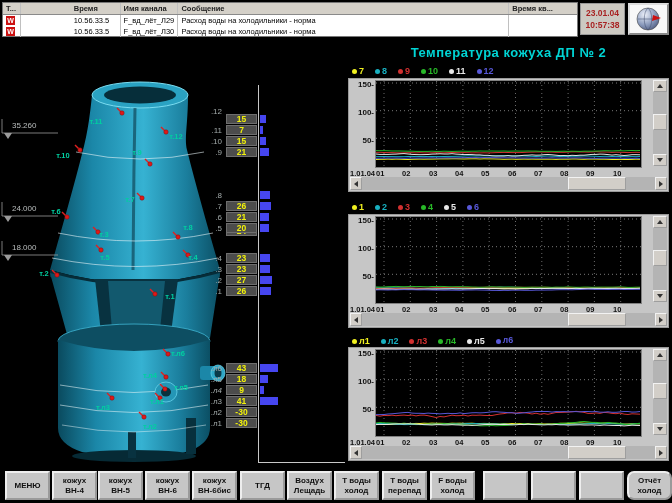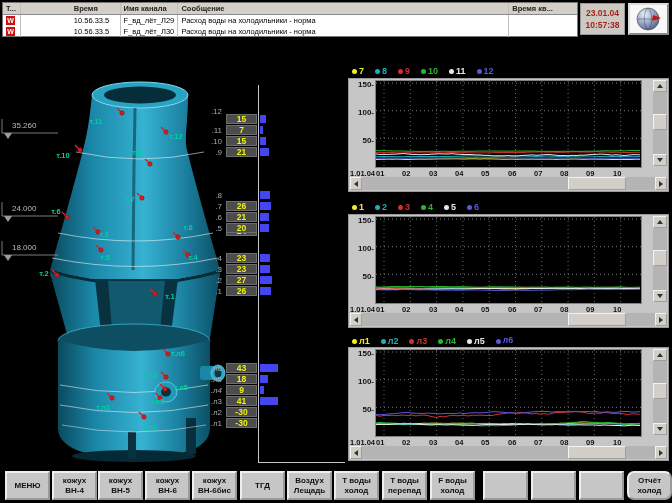--- a/index.html
+++ b/index.html
@@ -110,20 +110,21 @@
             <stop offset="0.5" stop-color="#8a9abc"></stop>
             <stop offset="1" stop-color="#303a5e"></stop>
         </radialGradient>
       </defs>
       <circle cx="12" cy="13" r="11" fill="url(#gg)" stroke="#444" stroke-width="0.6"></circle>
       <path d="M12,2 C7,6 7,20 12,24 M12,2 C17,6 17,20 12,24 M2,13 H22" fill="none" stroke="#3a4666" stroke-width="0.7" opacity="0.7"></path>
       <polygon points="17,9 25,12 16,15" fill="#c11"></polygon>
     </svg>
   </button>
 
+  <div class="page-title">Температура кожуха ДП № 2</div>
 
   <svg id="furnace" viewBox="0 0 232 385" style="position:absolute;left:0;top:80px;width:232px;height:385px">
     <defs>
       <linearGradient id="gBody" x1="0" y1="0" x2="1" y2="0">
         <stop offset="0" stop-color="#0a4a5e"></stop>
           <stop offset="0.25" stop-color="#1b87a8"></stop>
         <stop offset="0.55" stop-color="#36b2d2"></stop>
           <stop offset="0.8" stop-color="#1b7f9e"></stop>
         <stop offset="1" stop-color="#0b4f64"></stop>
       </linearGradient>

